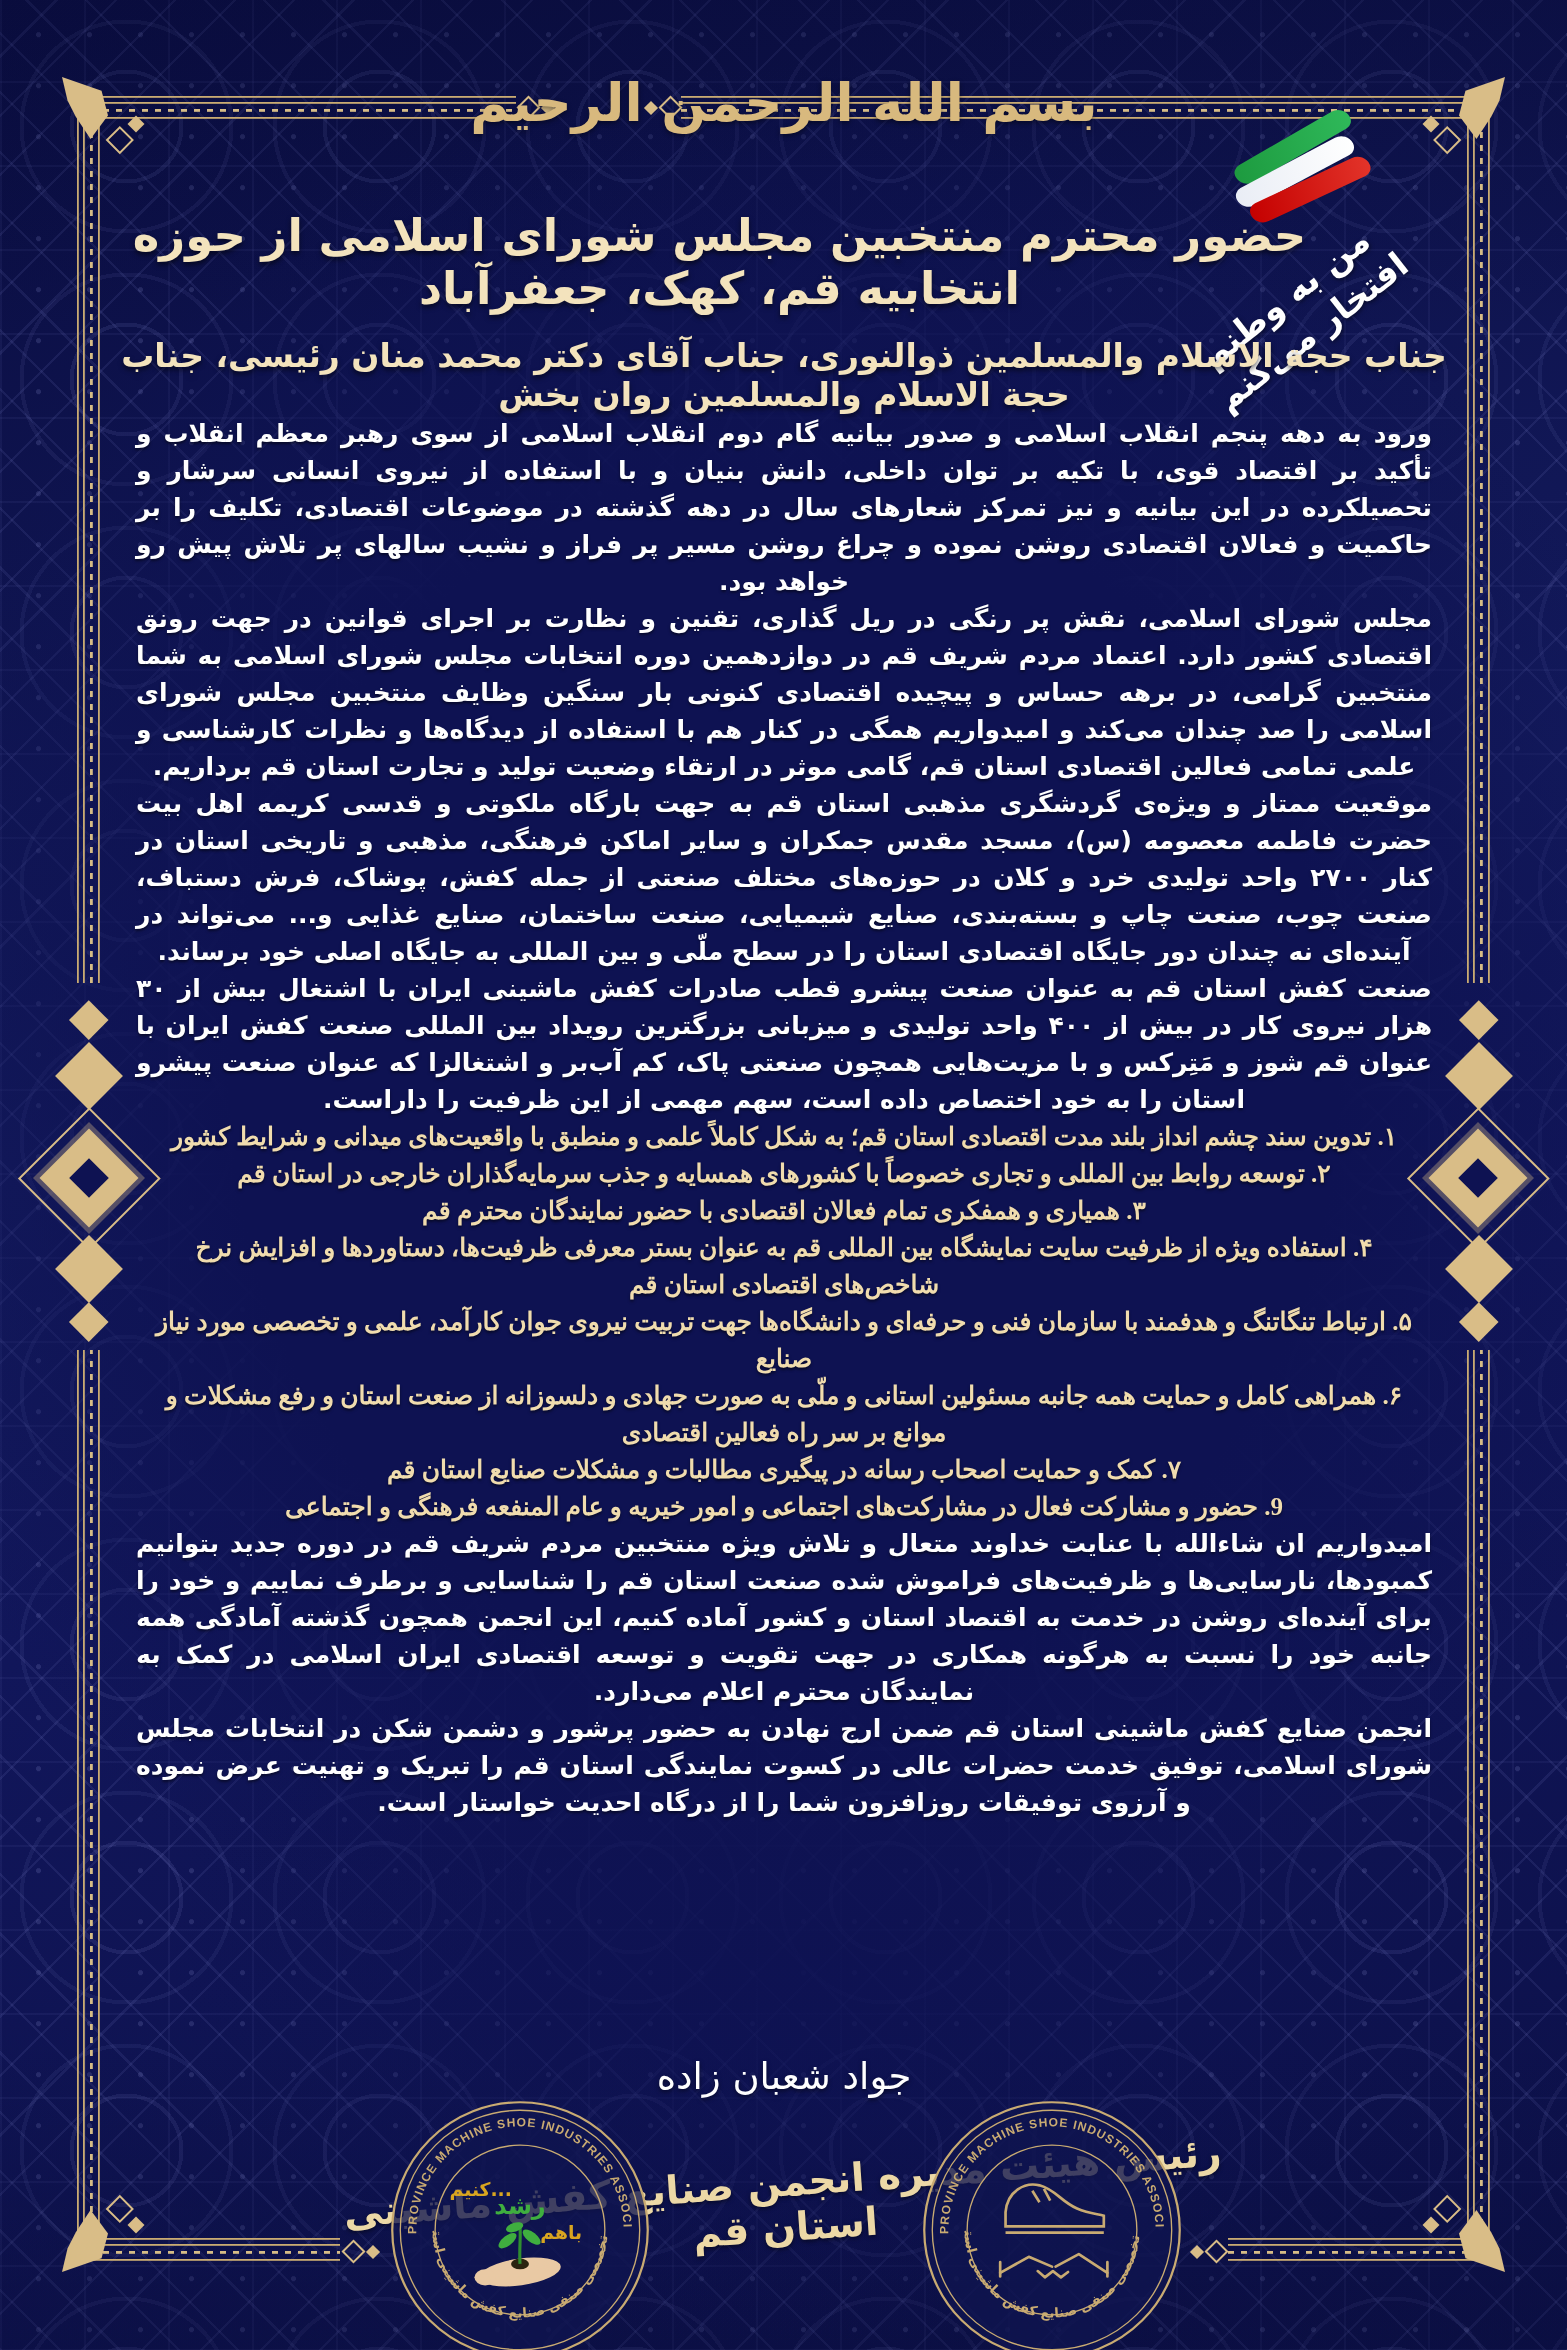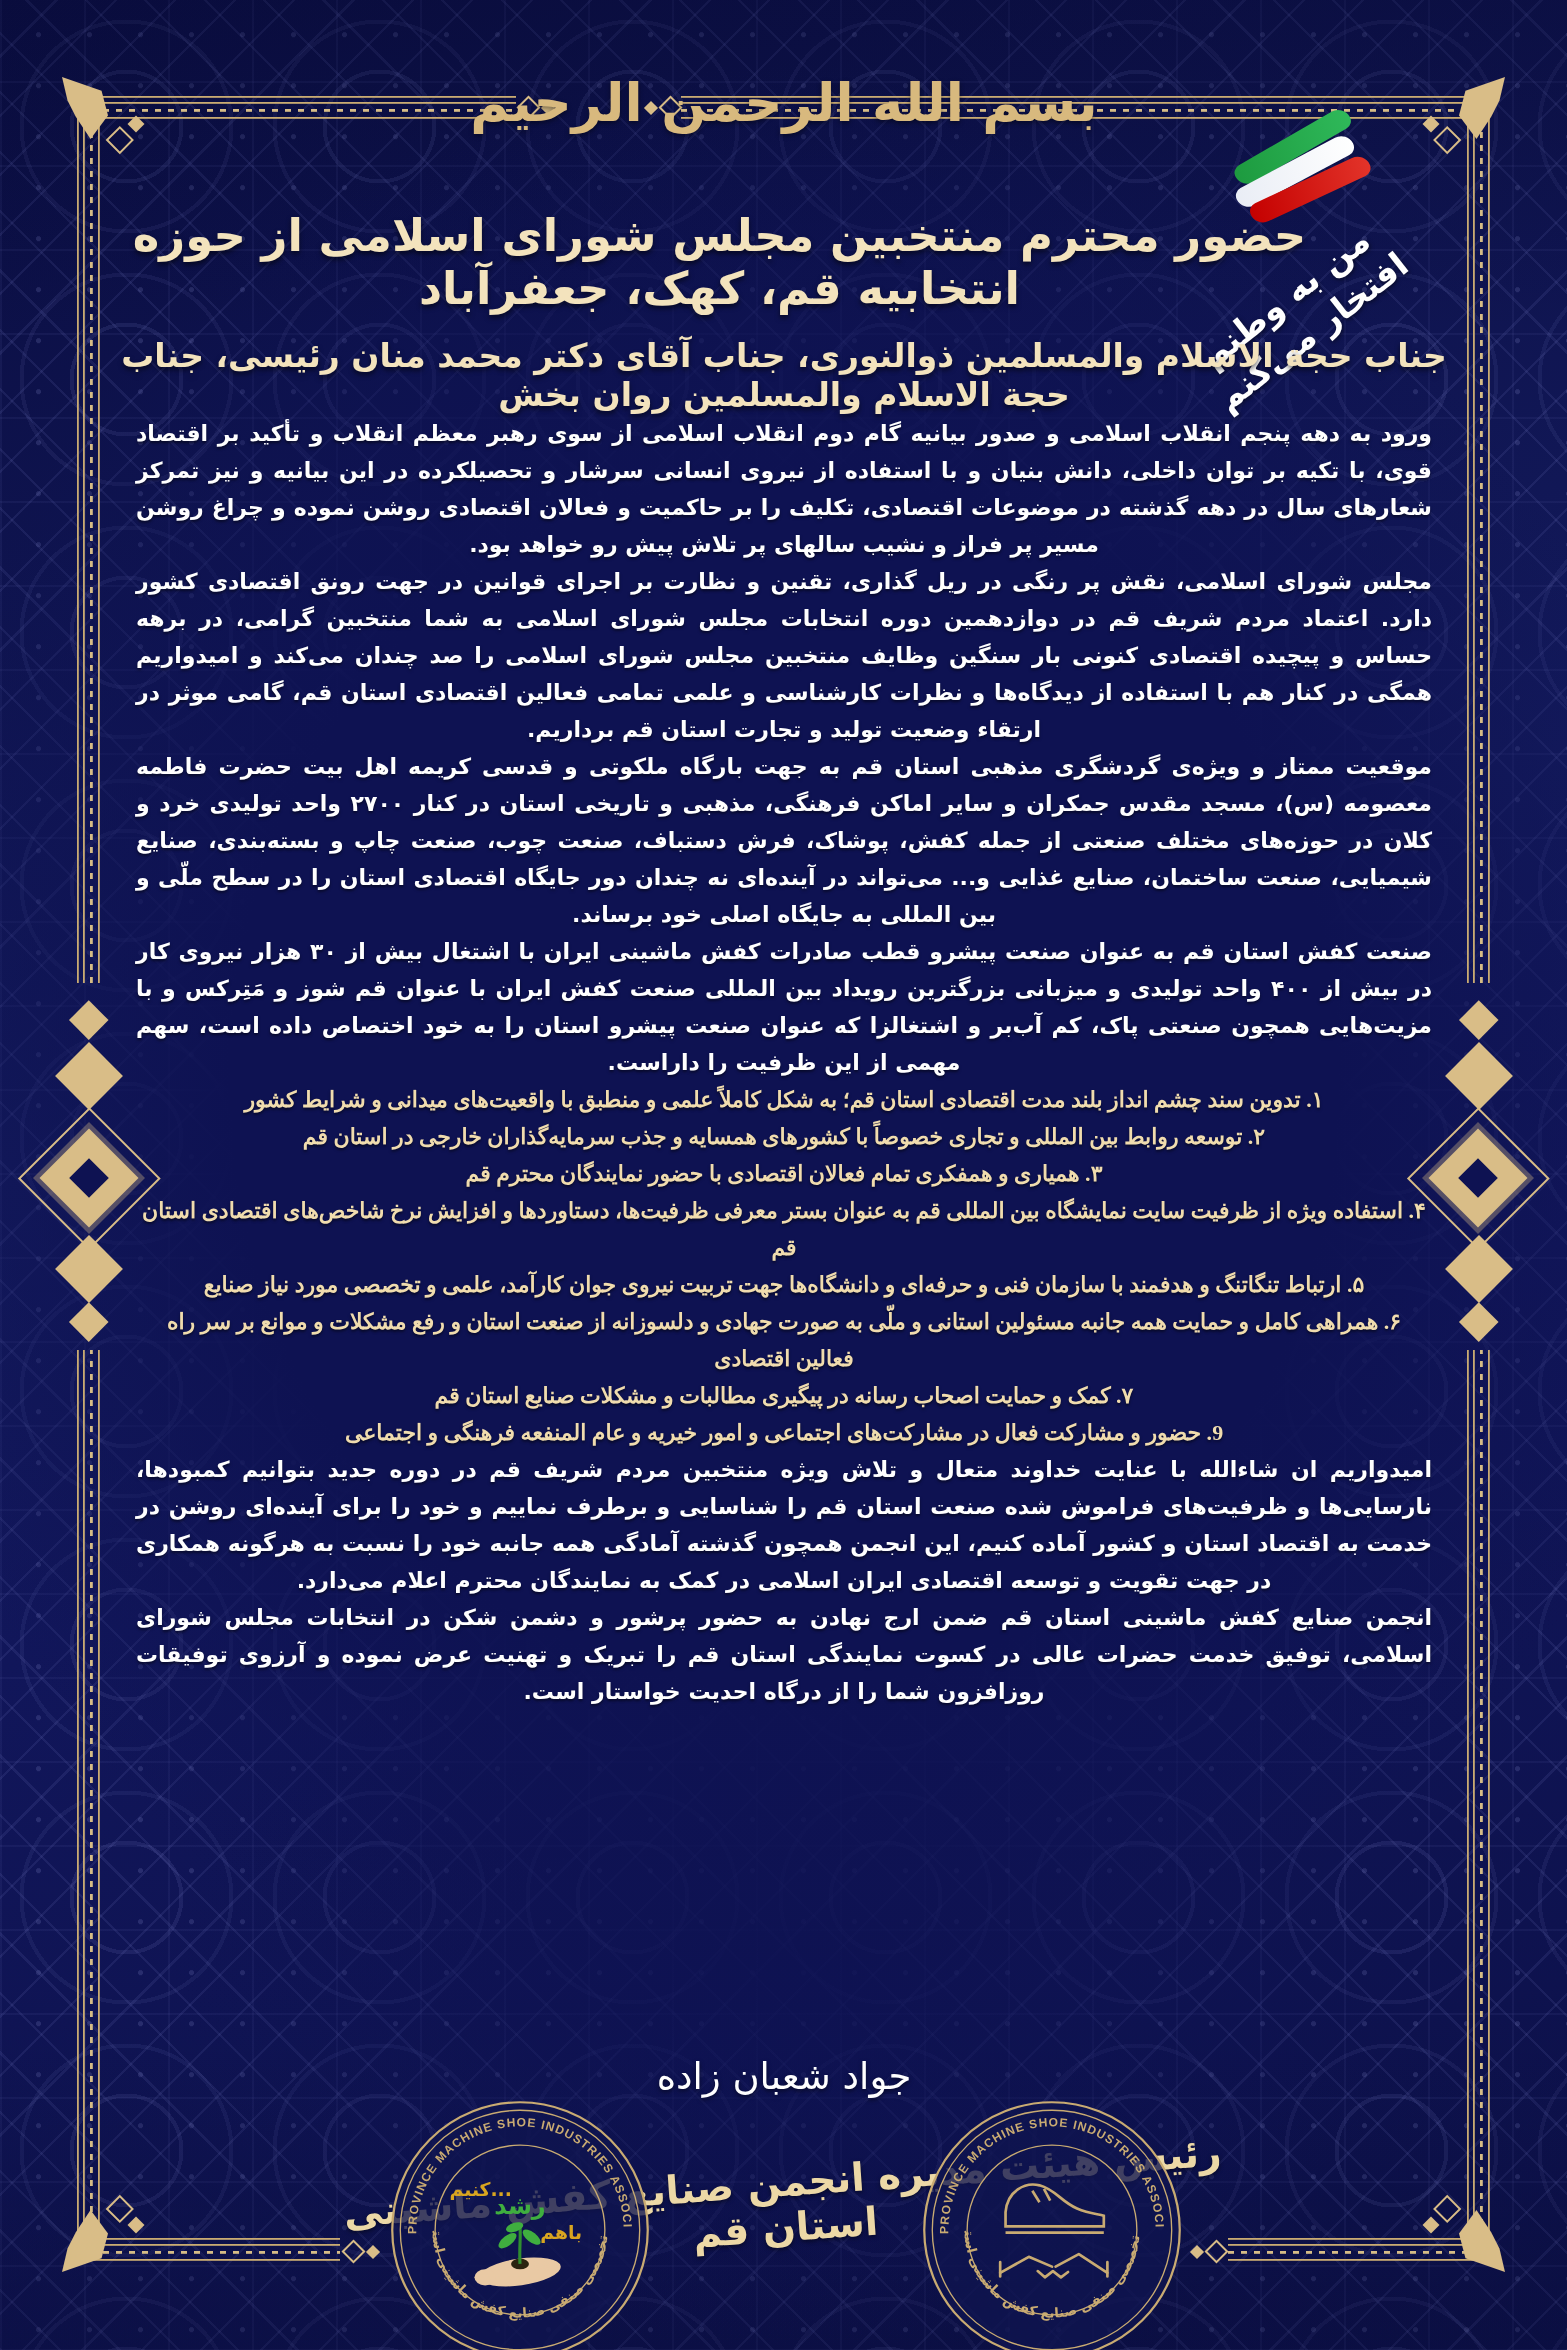--- a/index.html
+++ b/index.html
@@ -62,21 +62,21 @@
   .flag .r{top:46px;background:linear-gradient(100deg,#c40000,#e3342a);transform:translateX(5.5px) rotate(2deg);}
   .flag-slogan{position:absolute;left:-7.3px;top:154px;width:275px;direction:rtl;text-align:center;
      color:#ffffff;font-size:34px;font-weight:bold;line-height:1.25;transform:rotate(-38deg);
      text-shadow:0 1.8px 4.6px rgba(0,0,0,.5);}
   .title1{position:absolute;top:209px;left:110px;right:239px;margin:0;direction:rtl;text-align:center;
      color:#f3e3bd;font-size:45px;font-weight:bold;text-shadow:0 2.8px 5.5px rgba(0,0,0,.55);}
   .title2{position:absolute;top:323px;left:92px;right:92px;margin:13px;direction:rtl;text-align:center;
      color:#f3e3bd;font-size:33px;font-weight:bold;text-shadow:0 2.8px 5.5px rgba(0,0,0,.55);}
   
   .content{position:absolute;top:415px;left:136px;right:136px;direction:rtl;color:#ffffff;
-     font-size:22px;font-weight:bold;line-height:37px;text-align:justify;text-align-last:center;
+     font-size:25px;font-weight:bold;line-height:37px;text-align:justify;text-align-last:center;
      text-shadow:0 1.8px 2.8px rgba(0,0,0,.5);}
   .content p{margin:0;}
   .content p.li{color:#f0dcae;text-align:center;font-family:Liberation Serif, serif;}
   
   .sig-name{position:absolute;top:2055px;left:0;right:0;text-align:center;direction:rtl;
      color:#ffffff;font-size:37px;font-weight:normal;text-shadow:0 1.8px 4.6px rgba(0,0,0,.5);}
   .sig-title{position:absolute;top:2160px;left:321px;right:321px;text-align:center;direction:rtl;
      color:#ecd8a6;font-size:39px;font-weight:bold;transform:rotate(-4deg);
      text-shadow:0 1.8px 4.6px rgba(0,0,0,.5);}
   .badge{position:absolute;width:268px;height:268px;}

